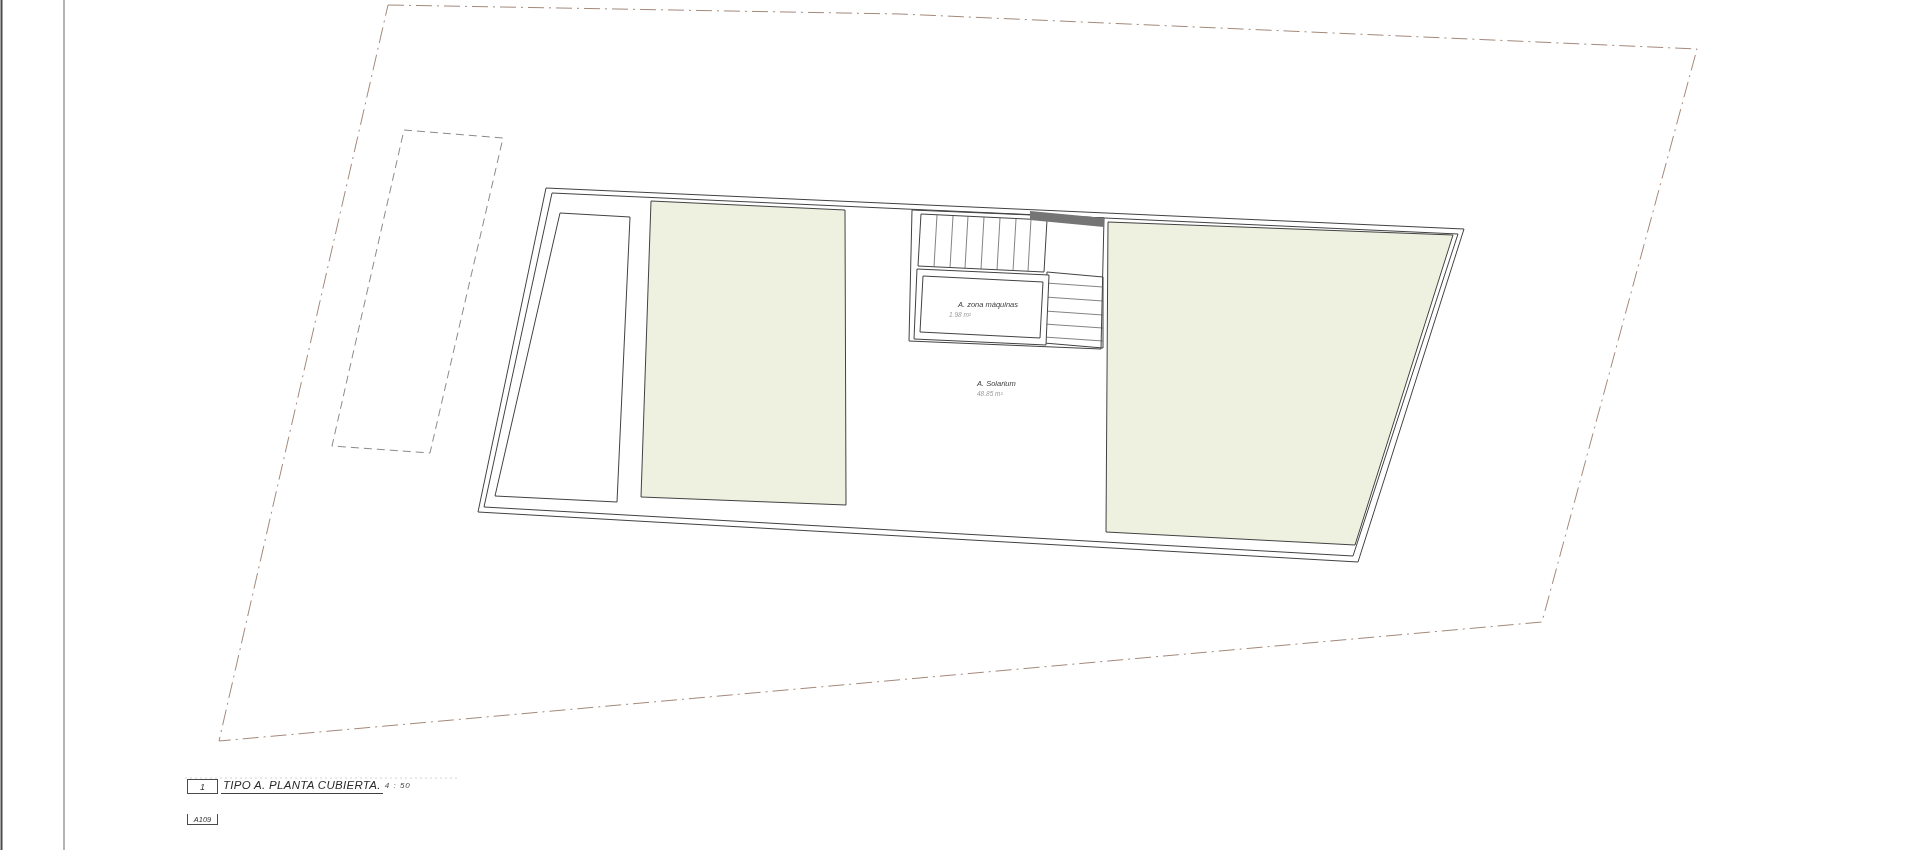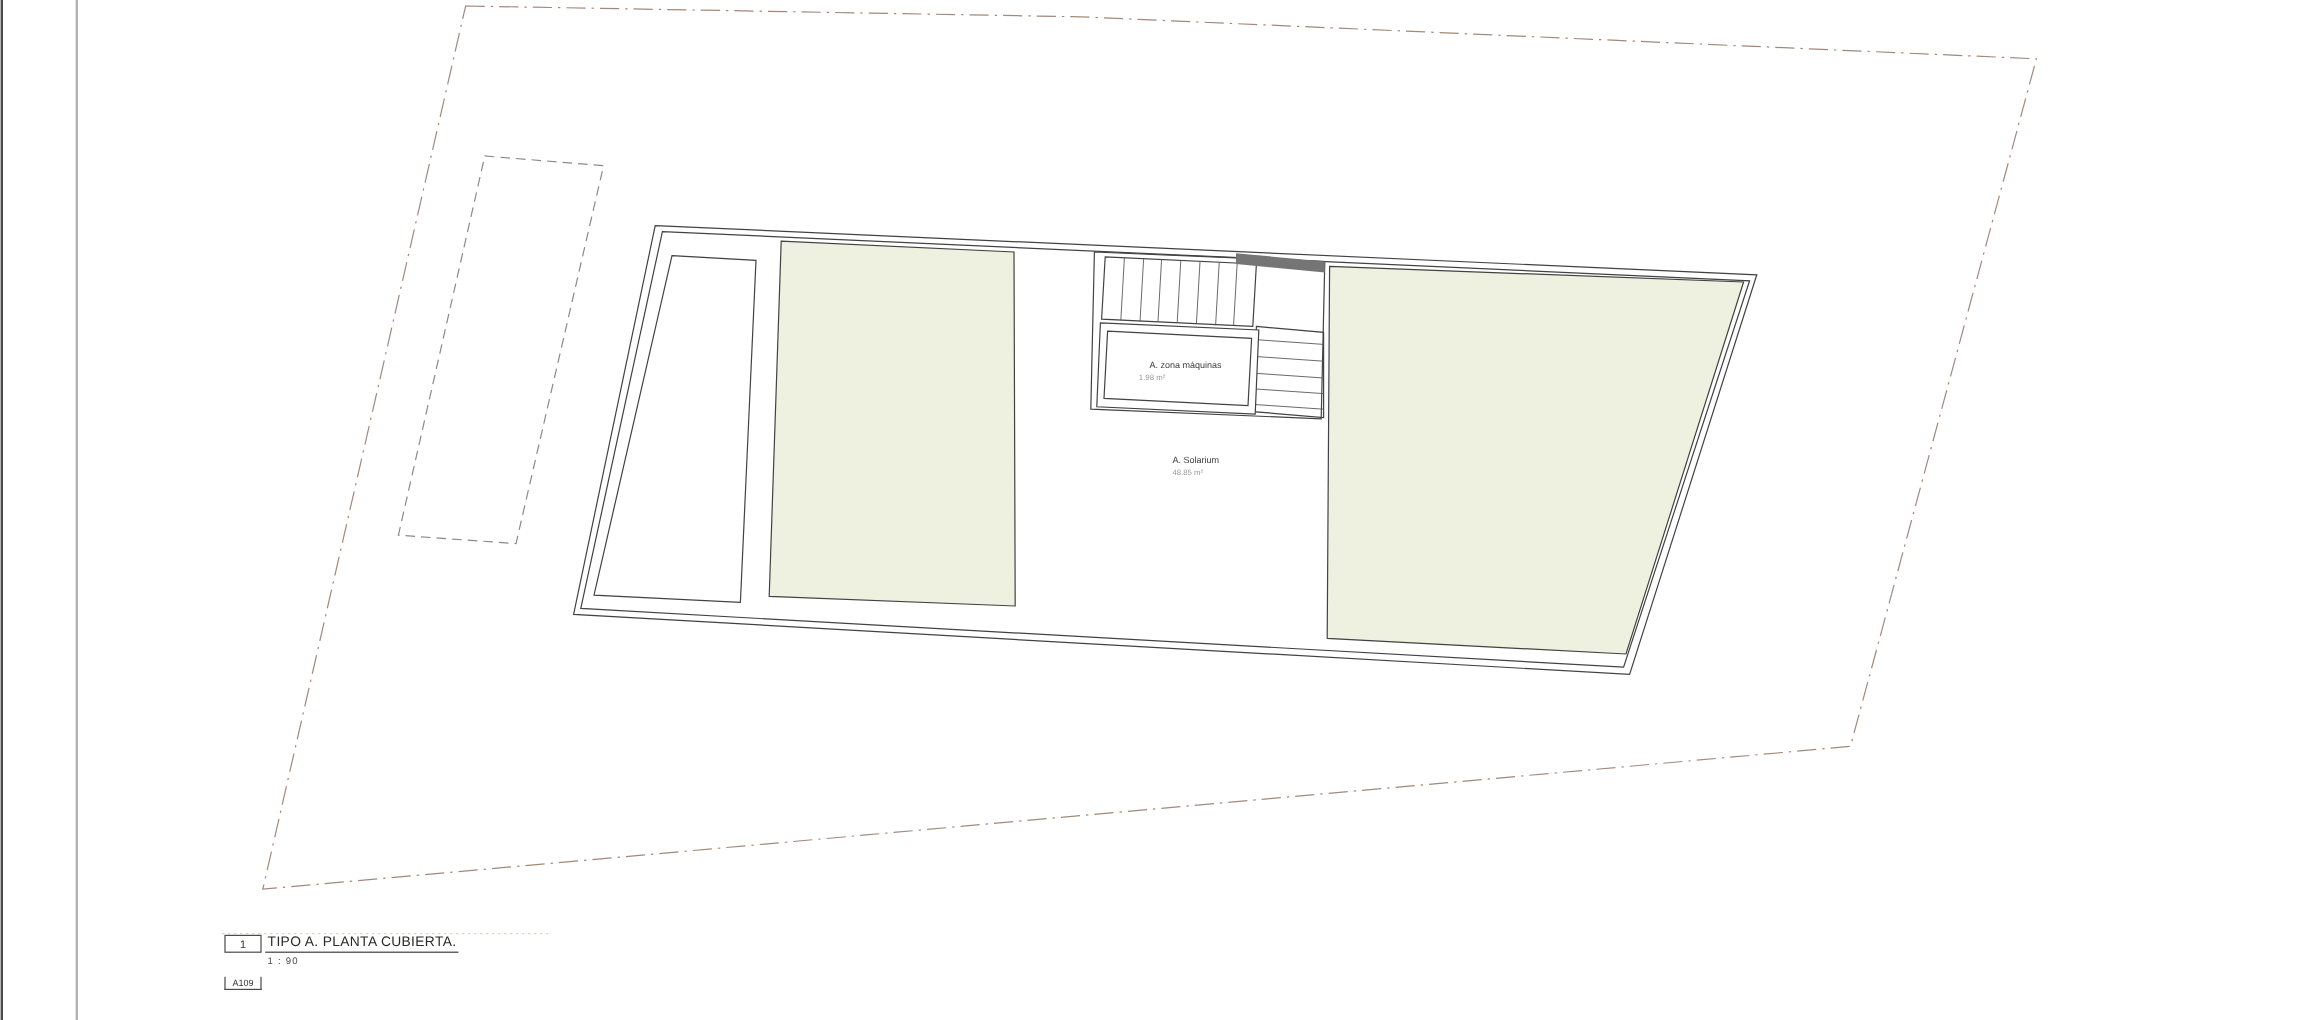--- a/index.html
+++ b/index.html
@@ -3,20 +3,21 @@
 <meta charset="utf-8">
 <style>
   html, body { margin: 0; padding: 0; background: #ffffff; }
   body { font-family: "Liberation Sans", sans-serif; }
   .sheet {
     position: relative;
     width: 1920px;
     height: 850px;
     background: #ffffff;
     overflow: hidden;
+    font-style: italic;
   }
   svg { position: absolute; left: 0; top: 0; }
 
   
   .ln   { fill: none; stroke: #424242; stroke-width: 1; }
   .ln-thin { fill: none; stroke: #5a5a5a; stroke-width: 0.75; }
   .fill-white { fill: #ffffff; stroke: #424242; stroke-width: 1; }
 
   text { font-family: "Liberation Sans", sans-serif; }
   .room-name { font-size: 7.5px; fill: #3d3d3d; }
@@ -37,21 +38,21 @@
     border: 1px solid #4a4a4a;
     font-size: 9px; color: #333;
     display: flex; align-items: center; justify-content: center;
   }
   .tb-cell2 {
     width: 29px; height: 10px;
     border: 1px solid #4a4a4a; border-top: none;
     font-size: 7.5px; color: #333;
     display: flex; align-items: center; justify-content: center; margin-top: 20px;
   }
-  .tb-right { display: flex; flex-direction: column; }
+  .tb-right { display: flex; flex-direction: row; }
   .tb-title {
     font-size: 11.5px;
     color: #2b2b2b;
     letter-spacing: 0.3px;
     padding: 0 2px 2px 2px;
     border-bottom: 1px solid #3f3f3f;
     white-space: nowrap;
   }
   .tb-scale {
     font-size: 8px;
@@ -120,17 +121,17 @@
     <text x="977" y="396" class="room-area" fill="#9a9a9a">48.85 m²</text>
   </svg>
 
   <div class="titleblock">
     <div class="tb-cells">
       <div class="tb-cell1">1</div>
       <div class="tb-cell2">A109</div>
     </div>
     <div class="tb-right">
       <div class="tb-title">TIPO A. PLANTA CUBIERTA.</div>
-      <div class="tb-scale">1 : 90</div>
+      <div class="tb-scale">4 : 50</div>
     </div>
   </div>
 
 </div>
 
 </body></html>

